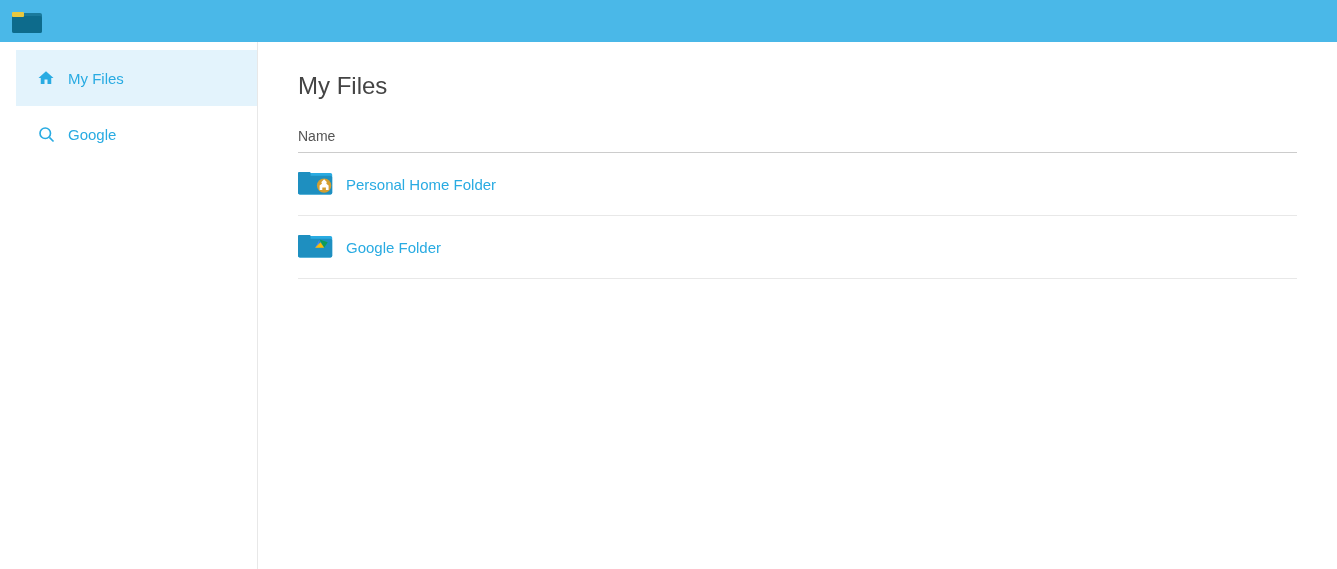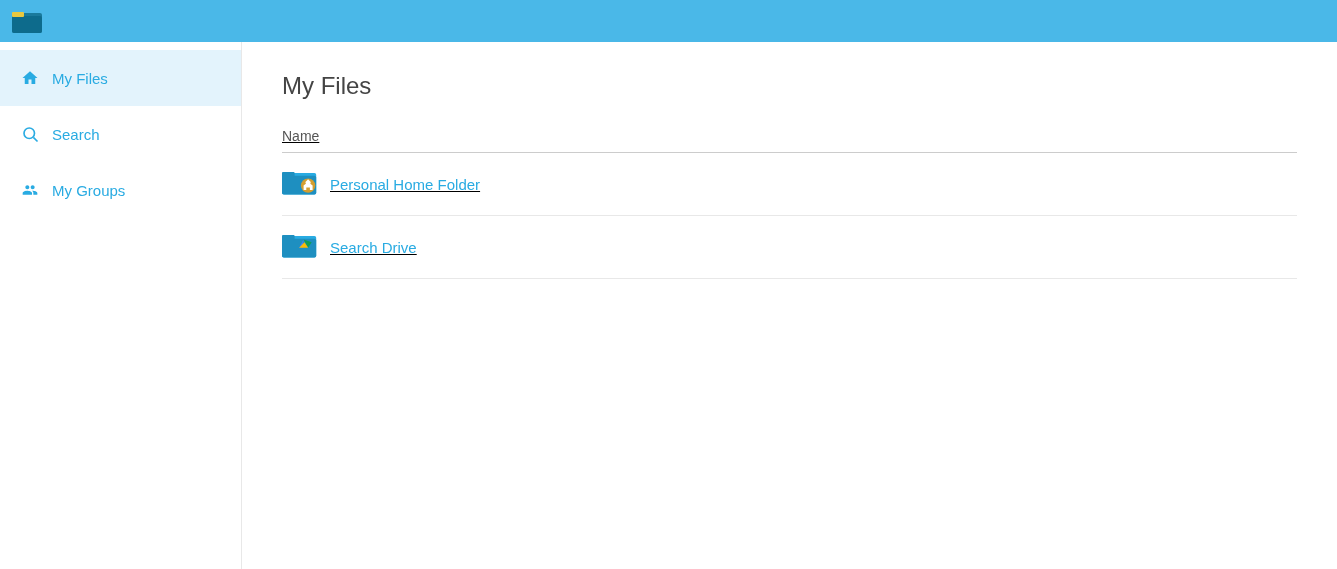--- a/index.html
+++ b/index.html
@@ -17,20 +17,21 @@
     .top-bar-logo {
       width: 32px;
       height: 26px;
     }
 
     
     .main-layout {
       display: flex;
       flex: 1;
       overflow: hidden;
+      padding-left: 16px;
     }
 
     
     .sidebar {
       width: 242px;
       background: #fff;
       border-right: 1px solid #e8e8e8;
       flex-shrink: 0;
       padding-top: 8px;
     }
@@ -81,21 +82,20 @@
     }
     .page-title {
       font-size: 24px;
       font-weight: 400;
       color: #444;
       margin-bottom: 20px;
     }
     .file-table {
       width: 100%;
       border-collapse: collapse;
-      text-decoration: underline;
     }
     .file-table th {
       text-align: left;
       padding: 8px 0;
       font-size: 14px;
       color: #555;
       font-weight: 400;
       border-bottom: 1px solid #ccc;
     }
     .file-table td {
@@ -144,34 +144,26 @@
       <span class="item-label">My Files</span>
     </div>
 
     <div class="sidebar-item">
       <span class="item-icon">
         <svg width="18" height="18" viewBox="0 0 24 24" fill="none" stroke="#29abe2" stroke-width="2.2">
           <circle cx="11" cy="11" r="7"></circle>
           <line x1="16.5" y1="16.5" x2="22" y2="22"></line>
         </svg>
       </span>
-      <span class="item-label">Search</span>
+      <span class="item-label">Google</span>
     </div>
 
 
 
 
-    <div class="sidebar-item">
-      <span class="item-icon">
-        <svg width="20" height="16" viewBox="0 0 24 24" fill="#29abe2">
-          <path d="M16 11c1.66 0 2.99-1.34 2.99-3S17.66 5 16 5c-1.66 0-3 1.34-3 3s1.34 3 3 3zm-8 0c1.66 0 2.99-1.34 2.99-3S9.66 5 8 5C6.34 5 5 6.34 5 8s1.34 3 3 3zm0 2c-2.33 0-7 1.17-7 3.5V19h14v-2.5c0-2.33-4.67-3.5-7-3.5zm8 0c-.29 0-.62.02-.97.05 1.16.84 1.97 1.97 1.97 3.45V19h6v-2.5c0-2.33-4.67-3.5-7-3.5z"></path>
-        </svg>
-      </span>
-      <span class="item-label">My Groups</span>
-    </div>
 
   </nav>
 
   <main class="content">
     <h1 class="page-title">My Files</h1>
 
     <table class="file-table">
       <thead>
         <tr>
           <th>Name</th>
@@ -210,21 +202,21 @@
                   <rect x="0" y="9" width="38" height="21" rx="2" fill="#1e8fc0"></rect>
                   <rect x="0" y="5" width="14" height="6" rx="1" fill="#1e8fc0"></rect>
 
                   <g transform="translate(19,10)">
                     <polygon points="5,0 0,9 4,9" fill="#4285f4"></polygon>
                     <polygon points="5,0 10,9 14,3" fill="#0f9d58"></polygon>
                     <polygon points="0,9 10,9 6,3" fill="#fbbc04"></polygon>
                   </g>
                 </svg>
               </span>
-              <a class="file-name">Search Drive</a>
+              <a class="file-name">Google Folder</a>
             </div>
           </td>
         </tr>
       </tbody>
     </table>
   </main>
 
 </div>
 
 </body></html>

